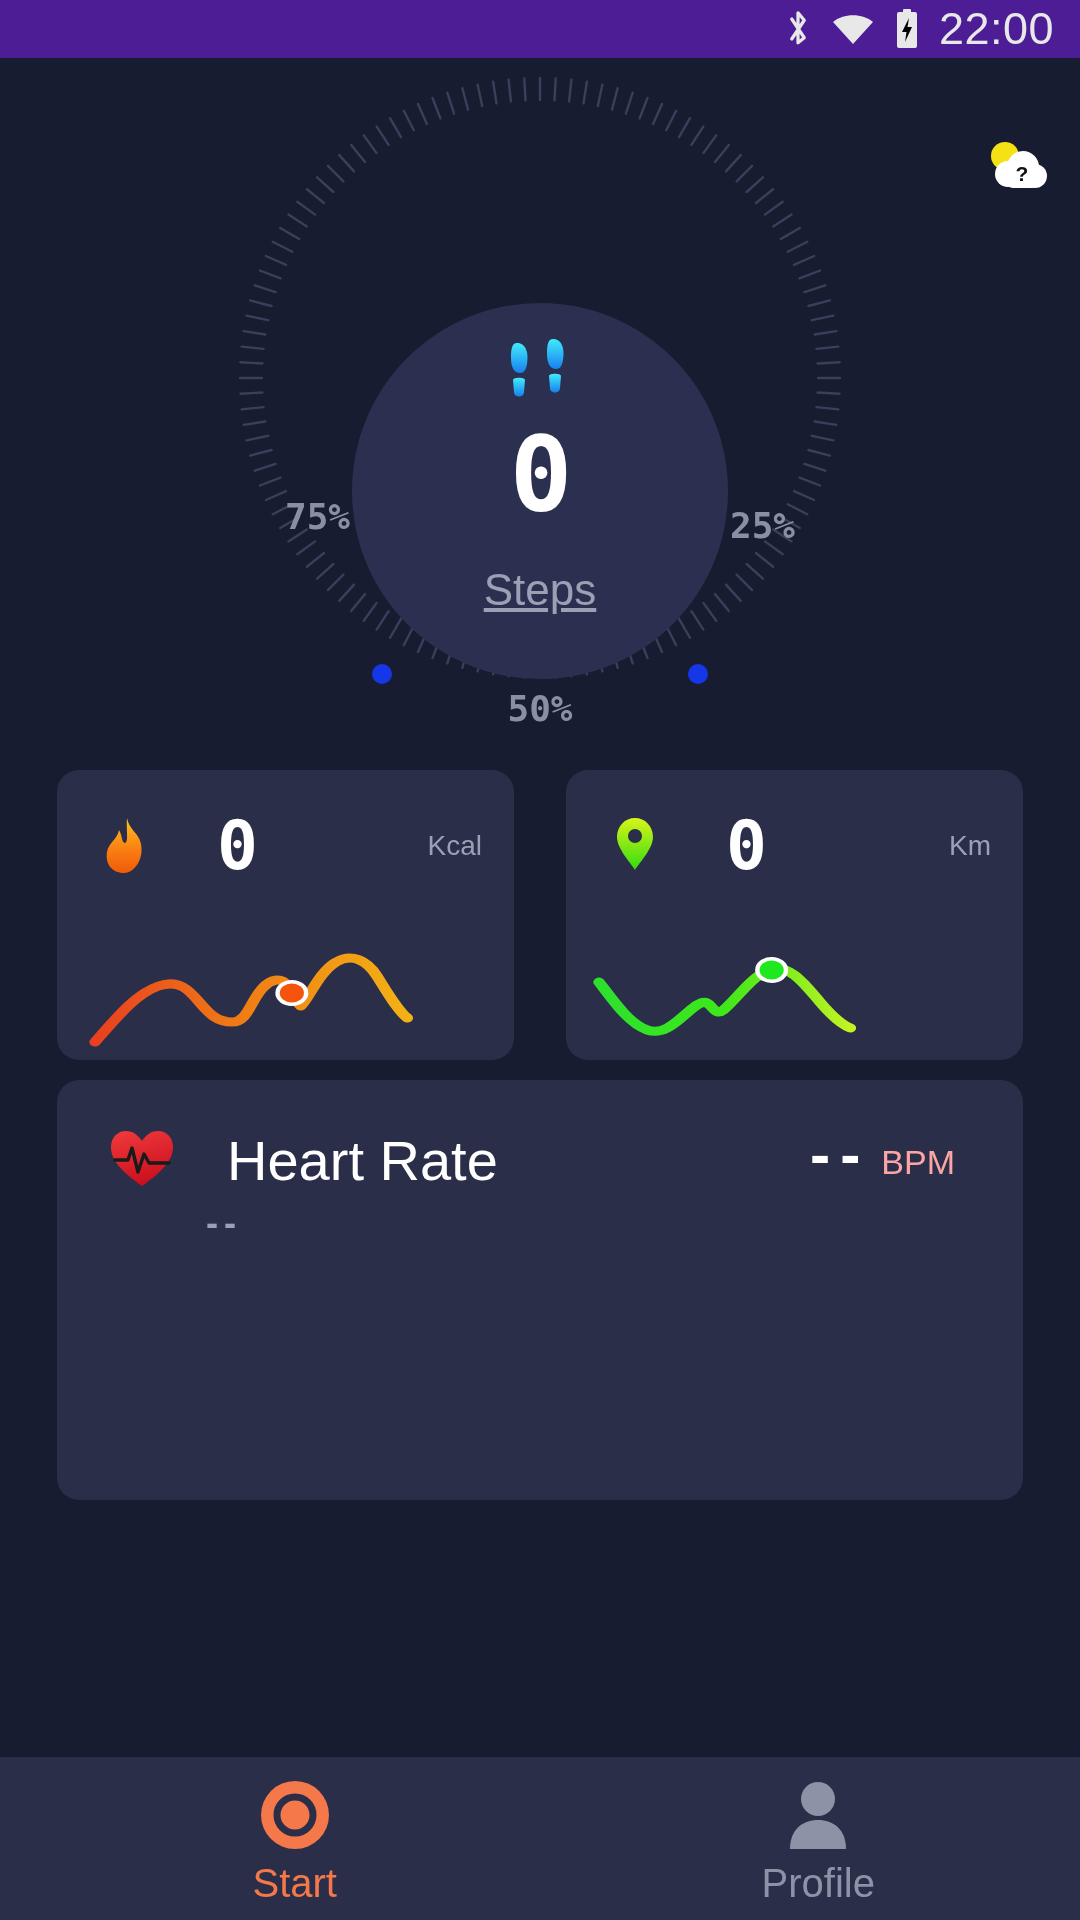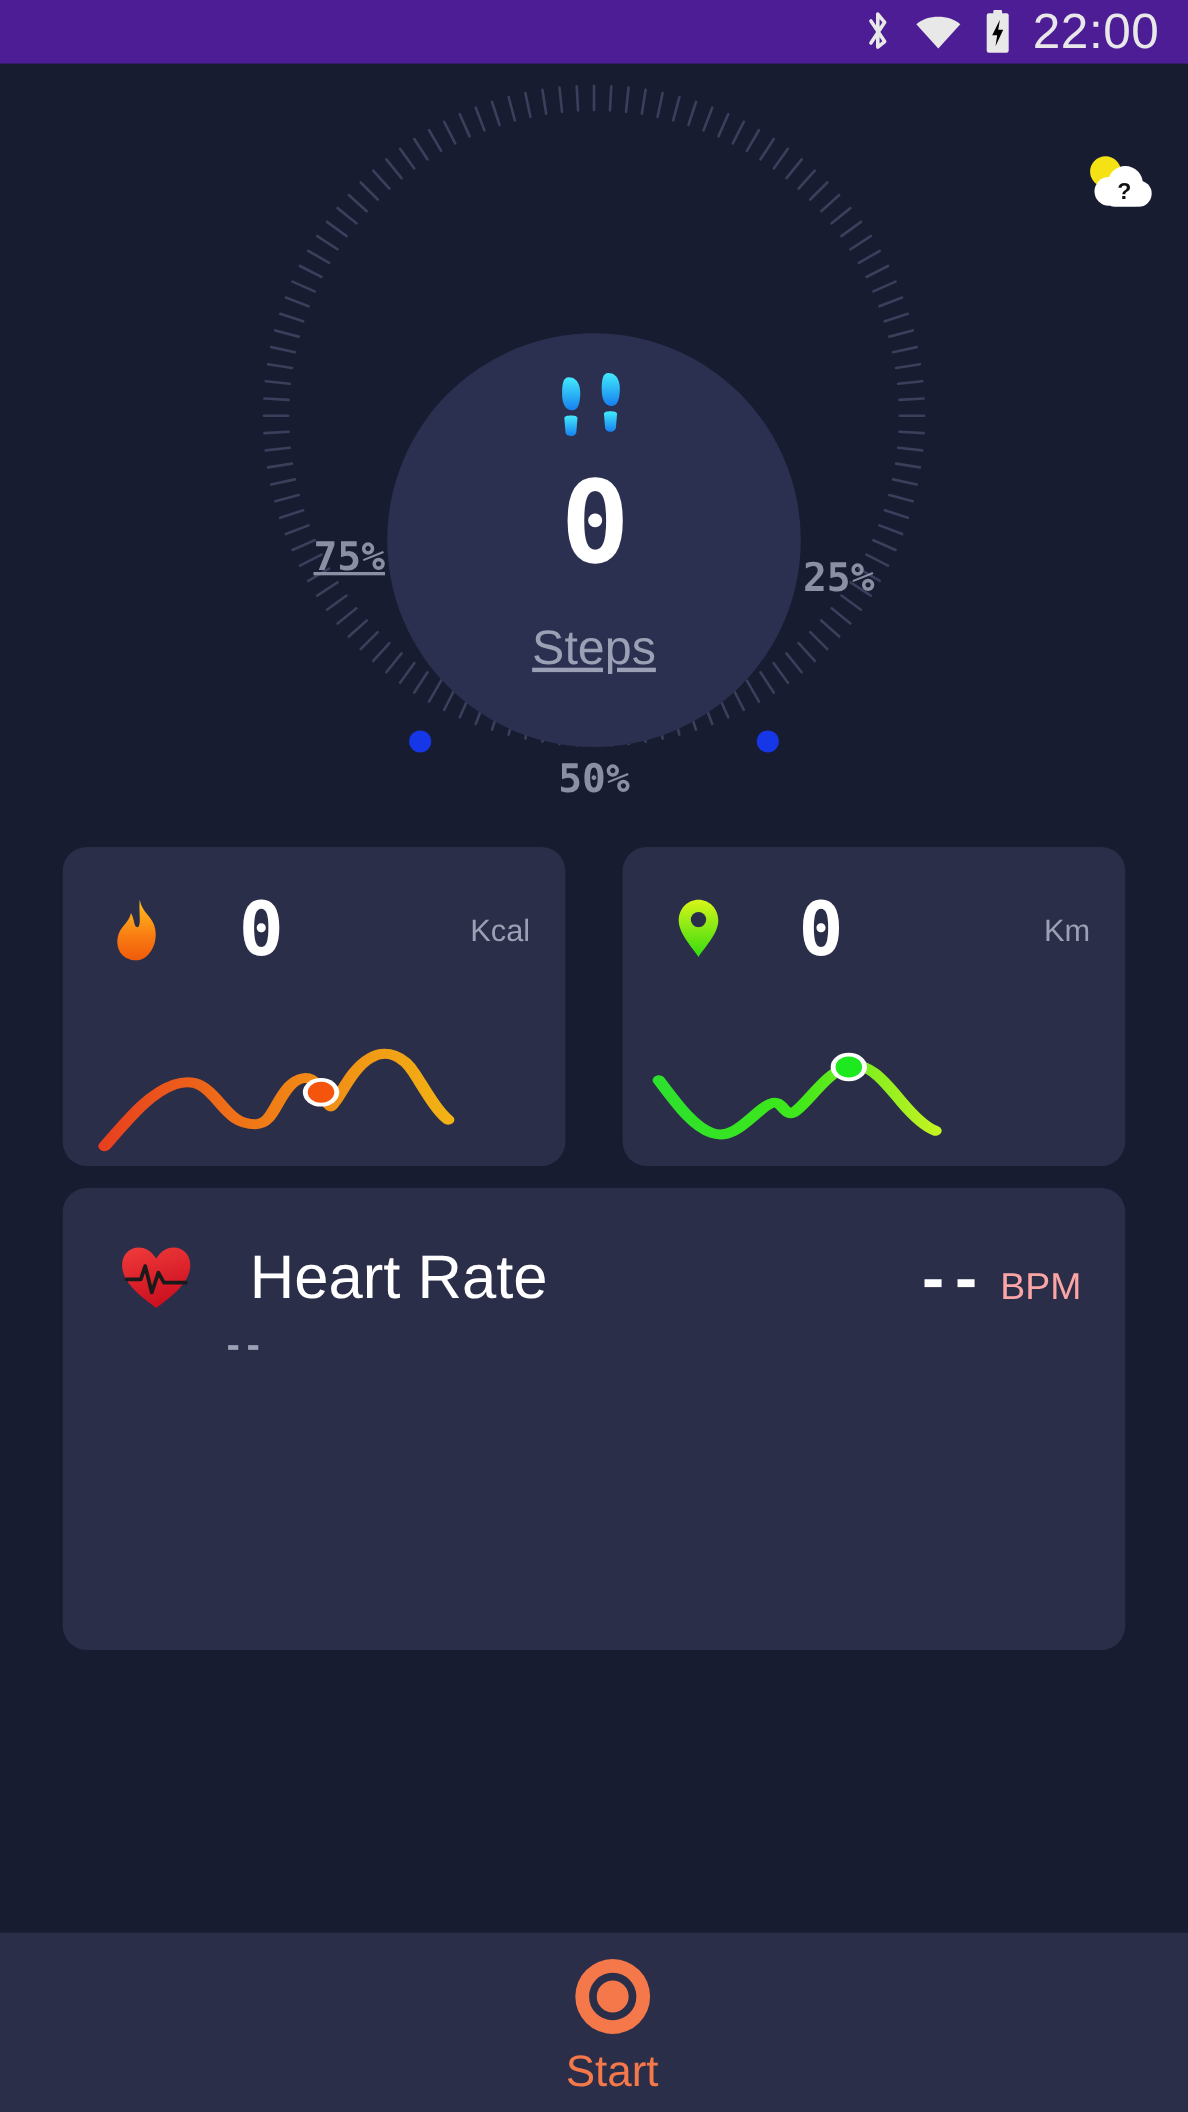--- a/index.html
+++ b/index.html
@@ -56,21 +56,21 @@
     color:#9ca0b5; font-size:44px; margin-top:38px; font-weight:300;text-decoration:underline;
   }
 
   .pct {
     position:absolute; color:#8b8fa4; font-size:36px; font-weight:bold;
     font-family:"DejaVu Sans Mono", monospace;
   }
   .pct-0   { left:0; right:0; text-align:center; top:272px; }
   .pct-25  { left:730px; top:437px; }
   .pct-50  { left:0; right:0; text-align:center; top:620px; }
-  .pct-75  { left:285px; top:418px;text-decoration:underline; }
+  .pct-75  { left:285px; top:428px; }
 
   .dot {
     position:absolute; width:20px; height:20px; border-radius:50%;
     background:#1537e8;
   }
   .dot-tl { left:372px; top:334px; }
   .dot-tr { left:688px; top:334px; }
   .dot-bl { left:372px; top:596px; }
   .dot-br { left:688px; top:596px; }
 
@@ -98,21 +98,21 @@
     font-weight:300;
   }
   .spark { position:absolute; bottom:0; left:0; width:100%; height:170px; }
 
   
   .hr-card {
     position:absolute; top:1022px; left:57px;
     width:966px; height:420px;
     background:#2a2e49; border-radius:22px;
   }
-  .hr-head { display:flex; align-items:flex-end; padding:48px 40px 0 52px; }
+  .hr-head { display:flex; align-items:flex-start; padding:48px 68px 0 52px; }
   .hr-icon { width:66px; height:62px; flex:0 0 auto; }
   .hr-title { color:#fff; font-size:56px; margin-left:52px; font-weight:300; }
   .hr-bpm-box { margin-left:auto; display:flex; align-items:baseline; gap:16px; }
   .hr-dashes {
     color:#fff; font-size:50px; font-weight:bold;
     font-family:"DejaVu Sans Mono", monospace;
   }
   .hr-bpm-unit { color:#fca5a5; font-size:34px; font-weight:300; }
   .hr-sub {
     color:#9ca0b5; font-size:30px; margin:14px 0 0 146px;
@@ -430,15 +430,24 @@
       <span class="nav-ico">
         <svg width="72" height="72" viewBox="0 0 72 72">
           <circle cx="36" cy="36" r="34" fill="#f4784a"></circle>
           <circle cx="36" cy="36" r="18" fill="none" stroke="#2a2e49" stroke-width="7"></circle>
         </svg>
       </span>
       <span class="nav-lbl active">Start</span>
     </div>
 
 
+    <div class="navitem">
+      <span class="nav-ico">
+        <svg width="64" height="72" viewBox="0 0 64 72">
+          <circle cx="32" cy="20" r="17" fill="#8e92a6"></circle>
+          <path d="M4 70 C4 50 17 41 32 41 C47 41 60 50 60 70 Z" fill="#8e92a6"></path>
+        </svg>
+      </span>
+      <span class="nav-lbl inactive">Profile</span>
+    </div>
   </div>
 
 </div>
 
 </body></html>

